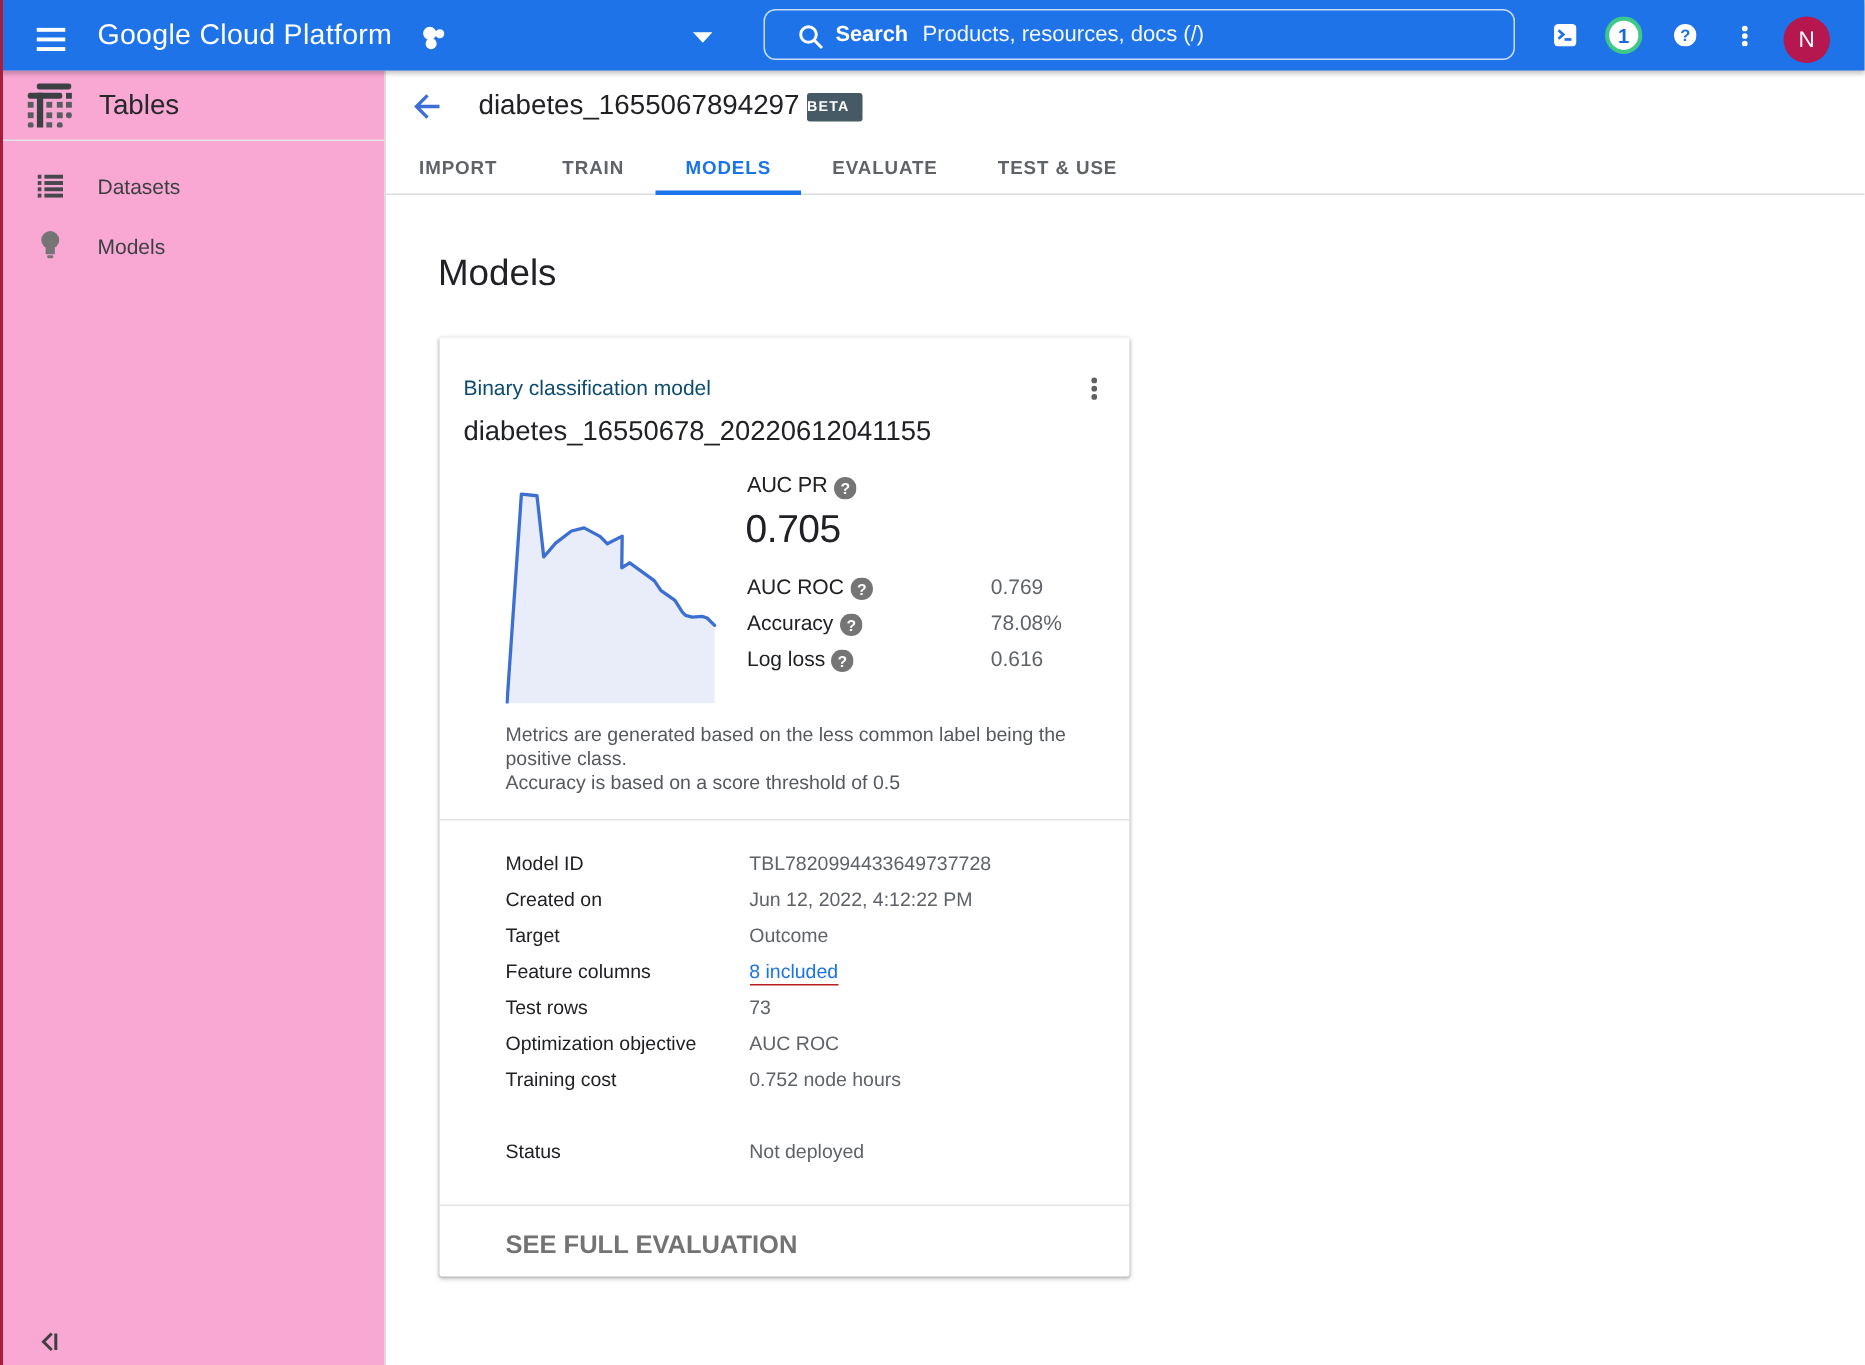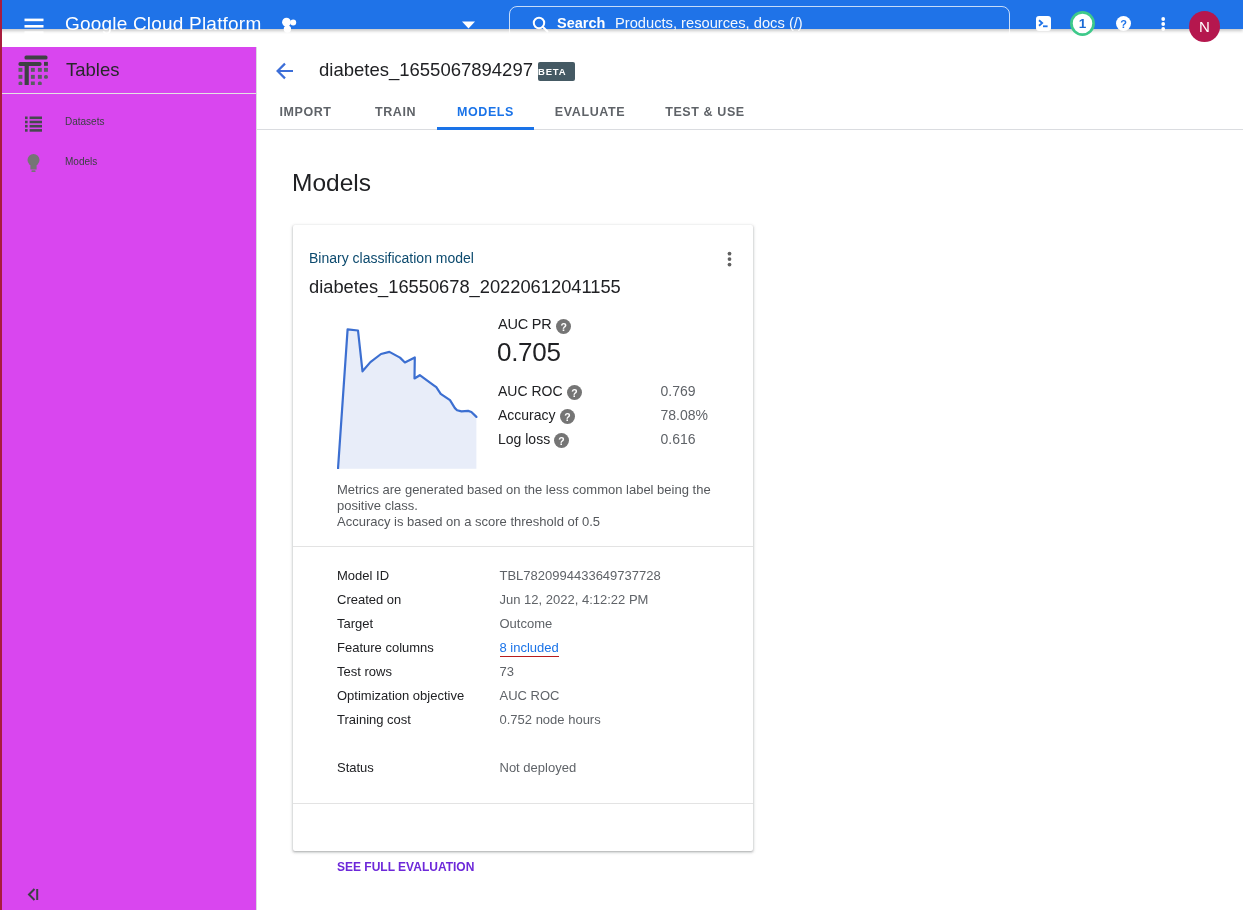--- a/index.html
+++ b/index.html
@@ -1,21 +1,21 @@
 <!DOCTYPE html>
 <html><head>
 <meta charset="utf-8">
 <style>
 * { margin:0; padding:0; box-sizing:border-box; }
 html,body { width:1243px; height:910px; overflow:hidden; background:#fff;
   font-family:"Liberation Sans", sans-serif; }
 .abs { position:absolute; }
 
 
-#header { position:absolute; left:0; top:0; width:1243px; height:29px;
+#header { position:absolute; left:0; top:0; width:1243px; height:47px;
   background:#1f73e8; box-shadow:0 2px 3px rgba(0,0,0,0.22); z-index:50; }
 #logo { position:absolute; left:65px; top:0; height:47px; line-height:47px;
   color:#fff; font-size:19px; letter-spacing:0.2px; }
 #projtext { position:absolute; left:304px; top:0; height:47px; line-height:48px;
   color:#fff; font-size:14.4px; }
 #searchbox { position:absolute; left:509px; top:6px; width:501px; height:34px;
   border:1px solid rgba(255,255,255,0.75); border-radius:8px; }
 #searchlbl { position:absolute; left:47px; top:0; height:32px; line-height:33px;
   color:#fff; font-size:14.5px; font-weight:bold; }
 #searchph { position:absolute; left:105px; top:0; height:32px; line-height:33px;
@@ -23,26 +23,26 @@
 #avatar { position:absolute; left:1189px; top:11px; width:31px; height:31px;
   border-radius:50%; background:#b5174e; color:#fff; font-size:15px;
   text-align:center; line-height:31px; }
 
 
 #rededge { position:absolute; left:0; top:0; width:2px; height:910px;
   background:#a81c3e; z-index:99; }
 
 
 #sidebar { position:absolute; left:0; top:47px; width:257px; height:863px;
-  background:#d946ef; border-right:1px solid #dadce0; }
+  background:#f9a8d4; border-right:1px solid #dadce0; }
 #sbhead { position:absolute; left:0; top:0; width:256px; height:47px;
   border-bottom:1px solid #e3e3e3; }
 #sbtitle { position:absolute; left:66px; top:0; height:47px; line-height:46px;
   font-size:18.5px; color:#27282a; }
-.sbitem { position:absolute; left:65px; font-size:10px; color:#3c4043; }
+.sbitem { position:absolute; left:65px; font-size:14px; color:#3c4043; }
 
 
 #backarrow { position:absolute; left:276px; top:61.5px; }
 #pgtitle { position:absolute; left:319px; top:58.5px; font-size:18.5px; color:#202124; }
 #beta { position:absolute; left:538px; top:62px; width:37px; height:19px;
   background:#455a64; border-radius:2px; color:#fff; font-size:9.5px;
   font-weight:bold; letter-spacing:0.8px; text-align:left; line-height:20px; }
 #tabs { position:absolute; left:257px; top:94px; width:986px; height:36px;
   border-bottom:1px solid #dadce0; display:flex; }
 .tab { height:36px; font-size:12.5px; font-weight:bold; text-align:center;
@@ -67,22 +67,22 @@
   color:#202124; }
 .mrow .val { position:absolute; left:162.5px; top:0; color:#5f6368; }
 .helpico { display:inline-block; vertical-align:-4.5px; margin-left:4px; }
 #notes { position:absolute; left:44px; top:256.5px; font-size:13px; line-height:16px;
   color:#55585c; }
 .divider { position:absolute; left:0; width:460px; height:1px; background:#e3e3e3; }
 .drow { position:absolute; left:44px; width:400px; height:24px; font-size:13px;
   color:#202124; }
 .drow .dval { position:absolute; left:162.5px; top:0; color:#5f6368; }
 a.lnk { color:#1a73e8; text-decoration:none; border-bottom:1px solid #b91c1c; padding-bottom:1px; }
-#seefull { position:absolute; left:44px; top:595px; font-size:12px; color:#6d28d9;
-  font-weight:bold; letter-spacing:0px;margin-top:40px; }
+#seefull { position:absolute; left:44px; top:595px; font-size:17px; color:#737373;
+  font-weight:bold; letter-spacing:0px; }
 </style>
 </head>
 <body>
 
 <div id="header">
   <svg class="abs" style="left:24px;top:18px" width="20" height="16" viewBox="0 0 20 16">
     <rect x="0.5" y="0.6" width="19" height="2.6" fill="#fff"></rect>
     <rect x="0.5" y="7.0" width="19" height="2.6" fill="#fff"></rect>
     <rect x="0.5" y="13.4" width="19" height="2.6" fill="#fff"></rect>
   </svg>

